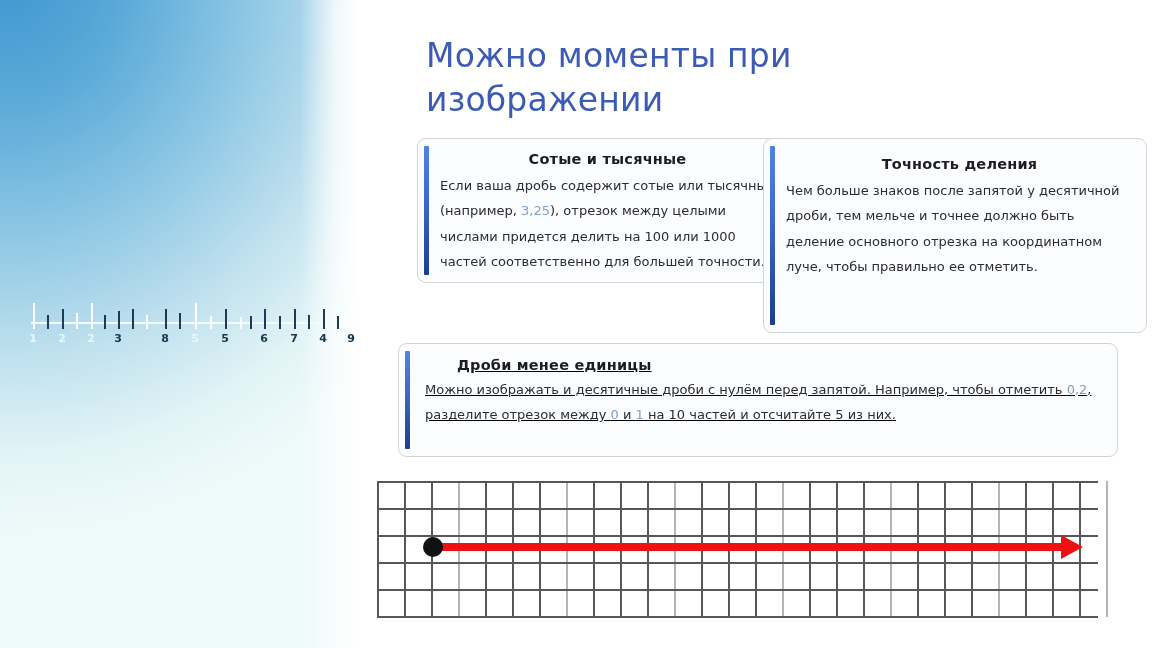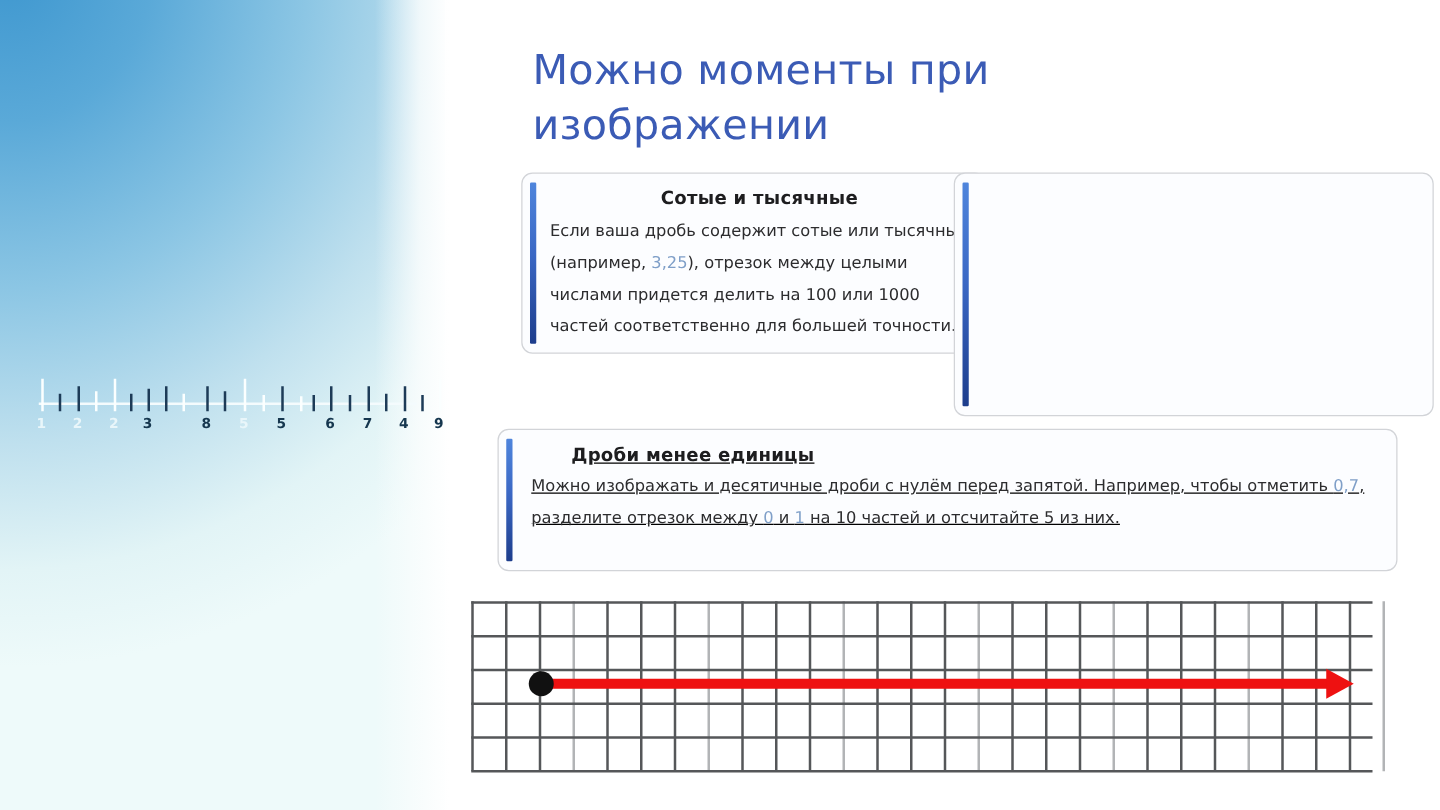--- a/index.html
+++ b/index.html
@@ -230,27 +230,31 @@
 <div class="card" id="card-1">
   <div class="card-accent"></div>
   <div class="card-inner">
     <div class="card-title">Сотые и тысячные</div>
     <div class="card-body"><span>Если ваша дробь содержит сотые или тысячные (например, </span><span class="hl">3,25</span><span>), отрезок между целыми числами придется делить на 100 или 1000 частей соответственно для большей точности.</span></div>
   </div>
 </div>
 
 <div class="card" id="card-2">
   <div class="card-accent"></div>
+  <div class="card-inner">
+    <div class="card-title">Точность деления</div>
+    <div class="card-body"><span>Чем больше знаков после запятой у десятичной дроби, тем мельче и точнее должно быть деление основного отрезка на координатном луче, чтобы правильно ее отметить.</span></div>
+  </div>
 </div>
 
 <div class="card" id="card-3">
   <div class="card-accent"></div>
   <div class="card-inner">
     <div class="card-title">Дроби менее единицы</div>
-    <div class="card-body"><span>Можно изображать и десятичные дроби с нулём перед запятой. Например, чтобы отметить </span><span class="hl">0,7</span><span>, разделите отрезок между </span><span class="hl">0</span><span> и </span><span class="hl">1</span><span> на 10 частей и отсчитайте 5 из них.</span></div>
+    <div class="card-body"><span>Можно изображать и десятичные дроби с нулём перед запятой. Например, чтобы отметить </span><span class="hl">0,2</span><span>, разделите отрезок между </span><span class="hl">0</span><span> и </span><span class="hl">1</span><span> на 10 частей и отсчитайте 5 из них.</span></div>
   </div>
 </div>
 
 <div id="grid-area">
   <div id="grid-lines">
       <div class="gline-v" style="left: 0px;"></div>
       <div class="gline-v" style="left: 27px;"></div>
       <div class="gline-v" style="left: 54px;"></div>
       <div class="gline-v faint" style="left: 81px;"></div>
       <div class="gline-v" style="left: 108px;"></div>

